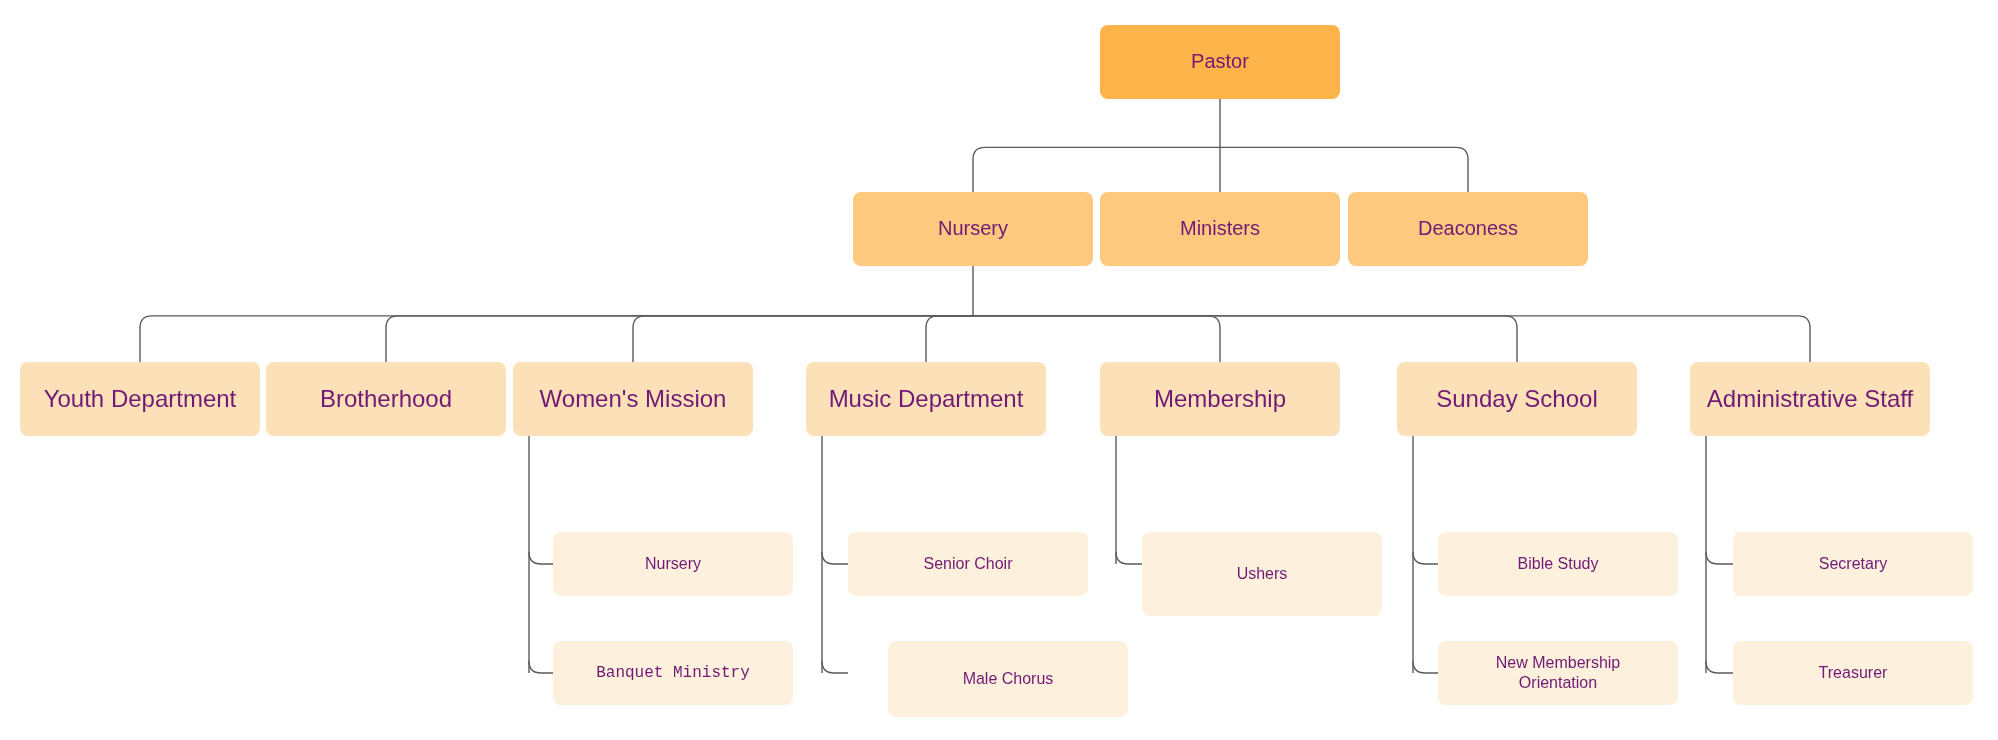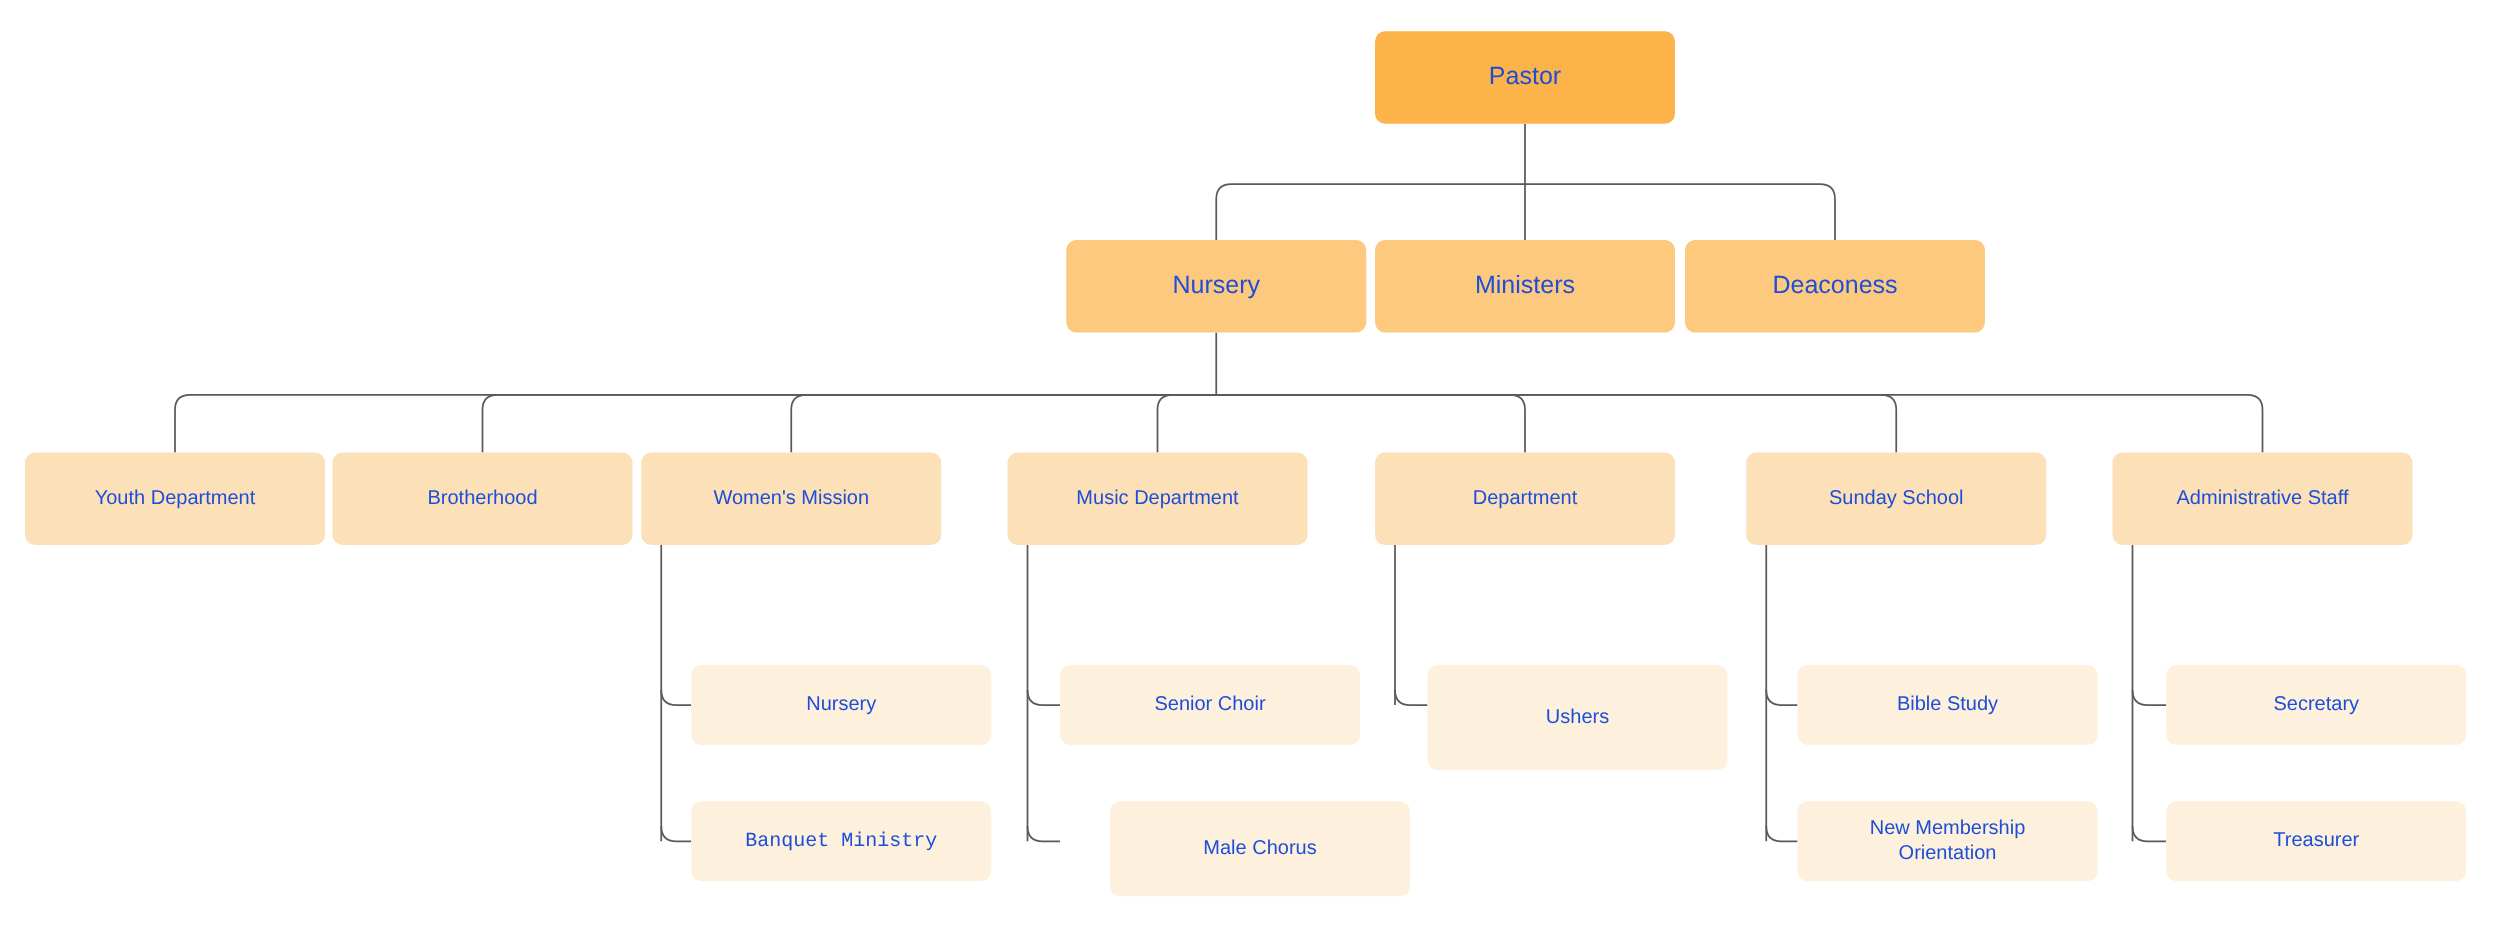--- a/index.html
+++ b/index.html
@@ -27,41 +27,41 @@
     pointer-events: none;
   }
   .node {
     position: absolute;
     box-sizing: border-box;
     display: flex;
     align-items: center;
     justify-content: center;
     text-align: center;
     border-radius: 8px;
-    color: #1d4ed8;
+    color: #701a75;
     line-height: 1.28;
     padding: 4px 10px;
     z-index: 2;
   }
   .node-label {
     display: block;
     width: 100%;
     white-space: pre-line;
   }
   .level-0 {
     background: #fcb34a;
     font-size: 20px;
   }
   .level-1 {
     background: #fcc97e;
     font-size: 20px;
   }
   .level-2 {
     background: #fce0b8;
-    font-size: 16px;
+    font-size: 24px;
   }
   .level-3 {
     background: #fdf0dd;
     font-size: 16px;
   }
 </style>
 </head>
 <body>
 
 <div id="chart-canvas">
@@ -112,21 +112,21 @@
       <div class="node level-2" style="left: 266px; top: 362px; width: 240px; height: 74px;">
         <span class="node-label">Brotherhood</span>
       </div>
       <div class="node level-2" style="left: 513px; top: 362px; width: 240px; height: 74px;">
         <span class="node-label">Women's Mission</span>
       </div>
       <div class="node level-2" style="left: 806px; top: 362px; width: 240px; height: 74px;">
         <span class="node-label">Music Department</span>
       </div>
       <div class="node level-2" style="left: 1100px; top: 362px; width: 240px; height: 74px;">
-        <span class="node-label">Department</span>
+        <span class="node-label">Membership</span>
       </div>
       <div class="node level-2" style="left: 1397px; top: 362px; width: 240px; height: 74px;">
         <span class="node-label">Sunday School</span>
       </div>
       <div class="node level-2" style="left: 1690px; top: 362px; width: 240px; height: 74px;">
         <span class="node-label">Administrative Staff</span>
       </div>
       <div class="node level-3" style="left: 553px; top: 532px; width: 240px; height: 64px;">
         <span class="node-label">Nursery</span>
       </div>

